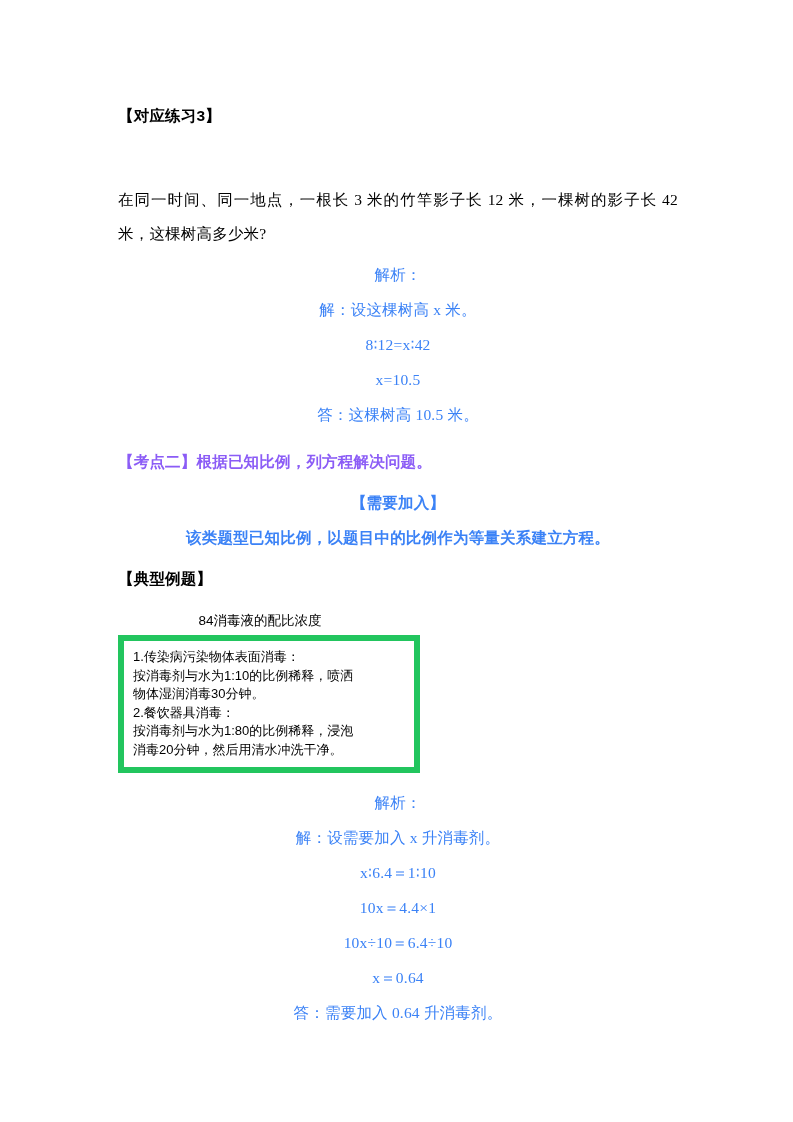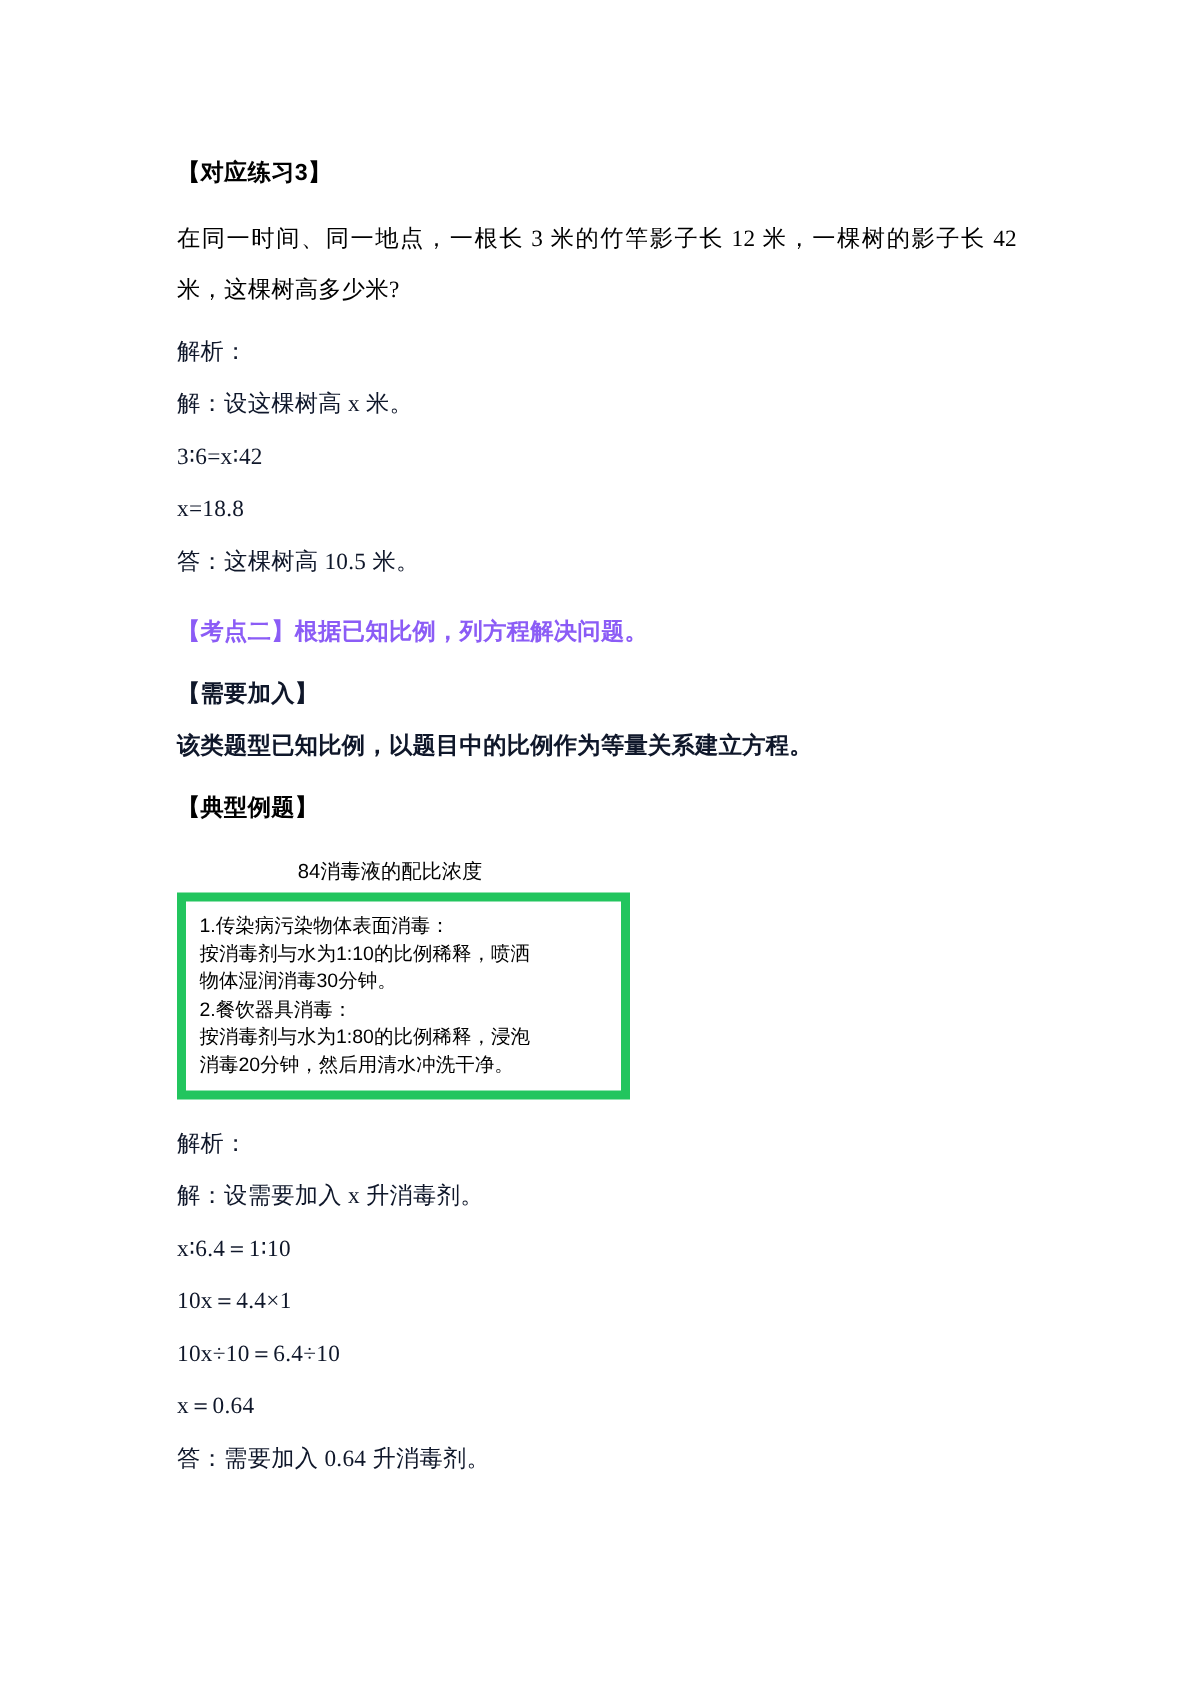--- a/index.html
+++ b/index.html
@@ -29,33 +29,34 @@
   p {
     margin: 0 0 0 0;
     line-height: 35px;
     font-size: 15.5px;
     letter-spacing: 0.2px;
   }
   .blk {
     margin-bottom: 4px;
   }
   .black { color: #000000; }
-  .red { color: #0f172a; }
+  .red { color: #3b82f6; text-align: center; }
   .blue { color: #8b5cf6; }
   .heading-cn {
     font-family: "Liberation Sans", sans-serif;
     font-weight: bold;
     font-size: 15.5px;
   }
   .body-cn {
     font-size: 15.5px;
   }
   .para {
     line-height: 34px;
     text-align: justify;
+    margin-top: 40px;
   }
   .gap-sm { height: 6px; }
   .gap-md { height: 12px; }
 
   
   .label-wrap {
     margin-top: 10px;
     margin-left: 0px;
     width: 314px;
     position: relative;
@@ -96,22 +97,22 @@
     <p class="heading-cn black blk">【对应练习3】</p>
 
     <div class="gap-sm"></div>
 
     <p class="body-cn black para">在同一时间、同一地点，一根长 3 米的竹竿影子长 12 米，一棵树的影子长 42 米，这棵树高多少米?</p>
 
     <div class="gap-sm"></div>
 
     <p class="body-cn red">解析：</p>
     <p class="body-cn red">解：设这棵树高 x 米。</p>
-    <p class="eq red">3∶6=x∶42</p>
-    <p class="eq red">x=18.8</p>
+    <p class="eq red">8∶12=x∶42</p>
+    <p class="eq red">x=10.5</p>
     <p class="body-cn red">答：这棵树高 10.5 米。</p>
 
     <div class="gap-md"></div>
 
     <p class="heading-cn blue">【考点二】根据已知比例，列方程解决问题。</p>
 
     <div class="gap-sm"></div>
 
     <p class="heading-cn red">【需要加入】</p>
     <p class="heading-cn red">该类题型已知比例，以题目中的比例作为等量关系建立方程。</p>

